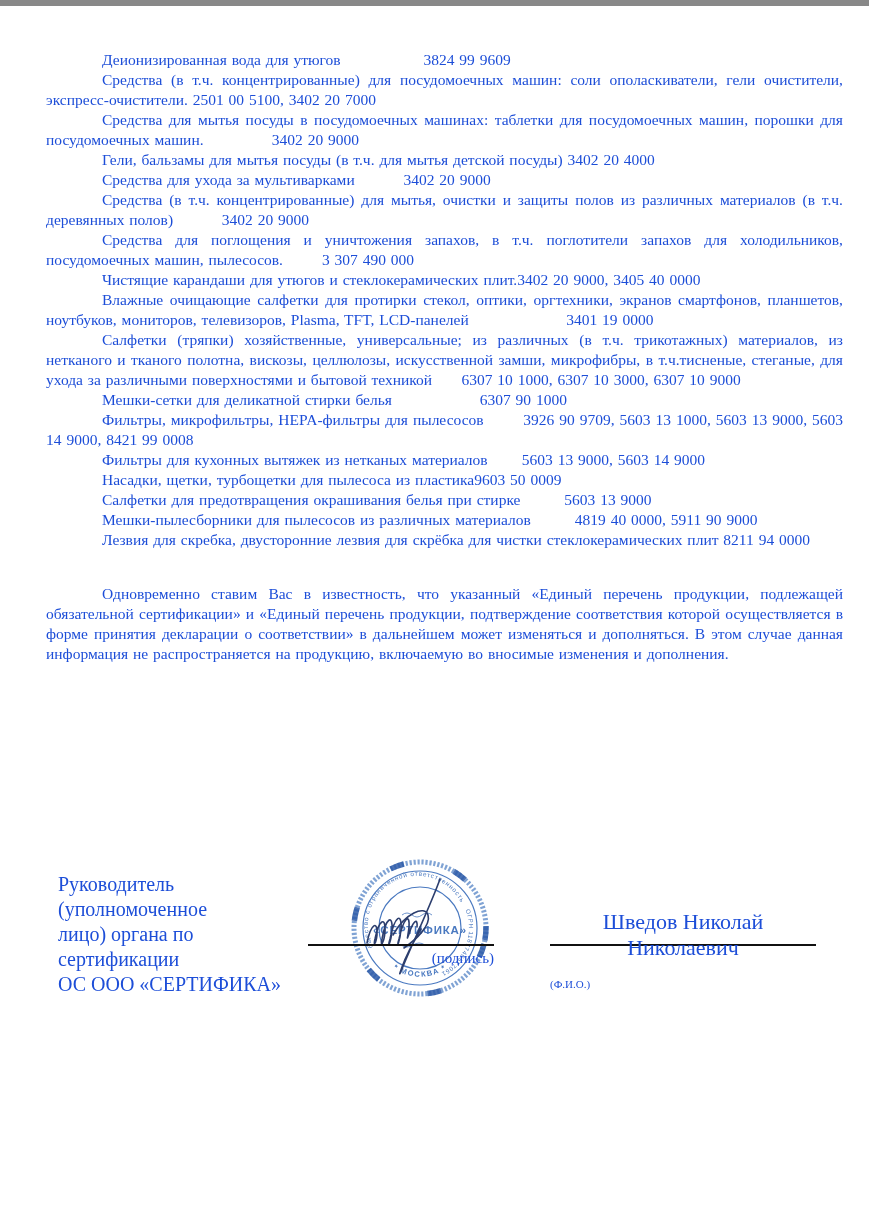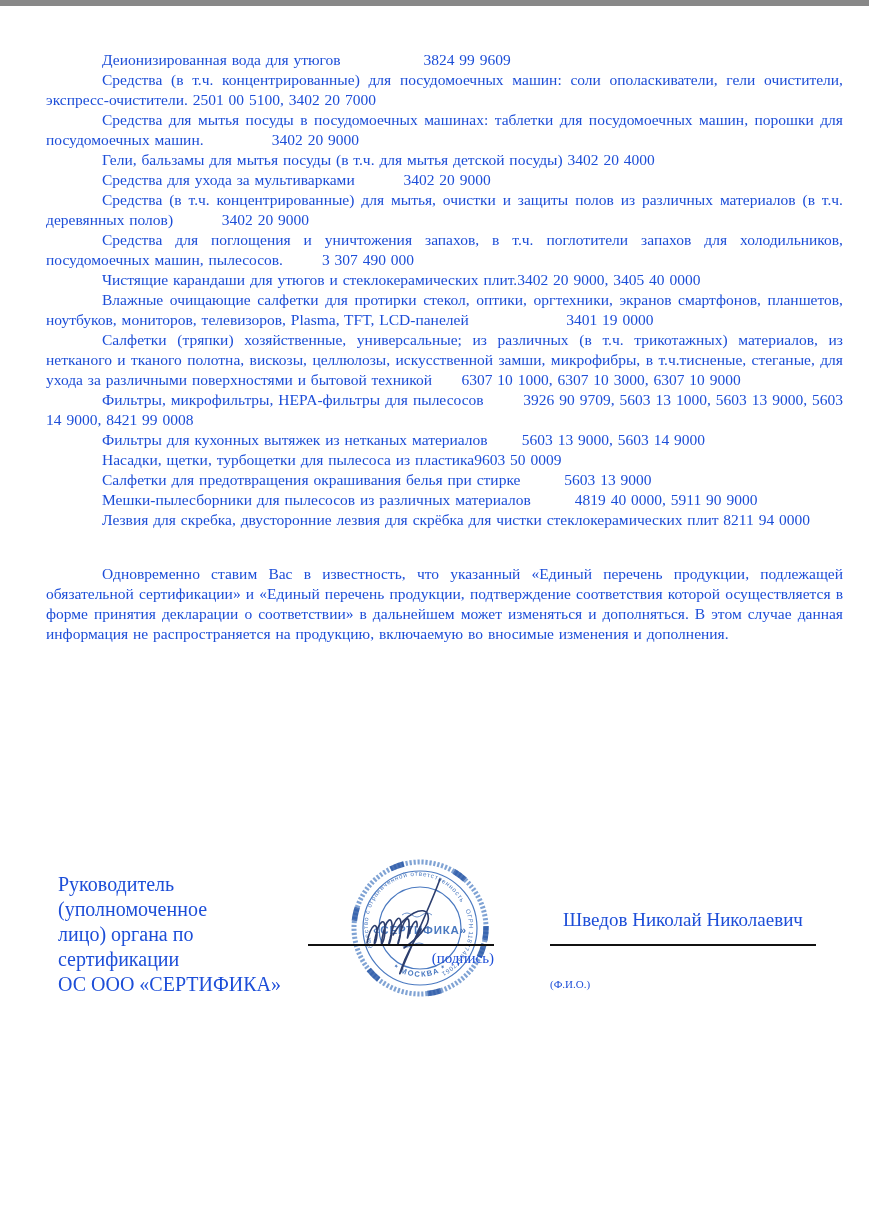--- a/index.html
+++ b/index.html
@@ -38,21 +38,21 @@
     line-height: 25px;
     white-space: pre-line;
     z-index: 3;
   }
   .sig-name {
     position: absolute;
     left: 550px;
     top: 903px;
     width: 266px;
     text-align: center;
-    font-size: 19px;
+    font-size: 22px;
     z-index: 3;
   }
   .sig-line-left {
     position: absolute;
     left: 308px;
     top: 938px;
     width: 186px;
     border-top: 2.5px solid #111;
     z-index: 2;
   }
@@ -102,20 +102,21 @@
         <p class="item">Деионизированная вода для утюгов&nbsp;&nbsp;&nbsp;&nbsp;&nbsp;&nbsp;&nbsp;&nbsp;&nbsp;&nbsp;&nbsp;&nbsp;&nbsp;&nbsp;&nbsp;&nbsp;&nbsp;3824 99 9609</p>
         <p class="item">Средства (в т.ч. концентрированные) для посудомоечных машин: соли ополаскиватели, гели очистители, экспресс-очистители. 2501 00 5100, 3402 20 7000</p>
         <p class="item">Средства для мытья посуды в посудомоечных машинах: таблетки для посудомоечных машин, порошки для посудомоечных машин.&nbsp;&nbsp;&nbsp;&nbsp;&nbsp;&nbsp;&nbsp;&nbsp;&nbsp;&nbsp;&nbsp;&nbsp;&nbsp;&nbsp;3402 20 9000</p>
         <p class="item">Гели, бальзамы для мытья посуды (в т.ч. для мытья детской посуды) 3402 20 4000</p>
         <p class="item">Средства для ухода за мультиварками&nbsp;&nbsp;&nbsp;&nbsp;&nbsp;&nbsp;&nbsp;&nbsp;&nbsp;&nbsp;3402 20 9000</p>
         <p class="item">Средства (в т.ч. концентрированные) для мытья, очистки и защиты полов из различных материалов (в т.ч. деревянных полов)&nbsp;&nbsp;&nbsp;&nbsp;&nbsp;&nbsp;&nbsp;&nbsp;&nbsp;&nbsp;3402 20 9000</p>
         <p class="item">Средства для поглощения и уничтожения запахов, в т.ч. поглотители запахов для холодильников, посудомоечных машин, пылесосов.&nbsp;&nbsp;&nbsp;&nbsp;&nbsp;&nbsp;&nbsp;&nbsp;3 307 490 000</p>
         <p class="item">Чистящие карандаши для утюгов и стеклокерамических плит.3402 20 9000, 3405 40 0000</p>
         <p class="item">Влажные очищающие салфетки для протирки стекол, оптики, оргтехники, экранов смартфонов, планшетов,  ноутбуков, мониторов, телевизоров, Plasma, TFT, LCD-панелей&nbsp;&nbsp;&nbsp;&nbsp;&nbsp;&nbsp;&nbsp;&nbsp;&nbsp;&nbsp;&nbsp;&nbsp;&nbsp;&nbsp;&nbsp;&nbsp;&nbsp;&nbsp;&nbsp;&nbsp;3401 19 0000</p>
         <p class="item">Салфетки (тряпки) хозяйственные, универсальные; из различных (в т.ч. трикотажных) материалов, из нетканого и тканого полотна, вискозы, целлюлозы, искусственной замши, микрофибры, в т.ч.тисненые, стеганые, для ухода за различными поверхностями и бытовой техникой&nbsp;&nbsp;&nbsp;&nbsp;&nbsp;&nbsp;6307 10 1000, 6307 10 3000, 6307 10 9000</p>
+        <p class="item">Мешки-сетки для деликатной стирки белья&nbsp;&nbsp;&nbsp;&nbsp;&nbsp;&nbsp;&nbsp;&nbsp;&nbsp;&nbsp;&nbsp;&nbsp;&nbsp;&nbsp;&nbsp;&nbsp;&nbsp;&nbsp;6307 90 1000</p>
         <p class="item">Фильтры, микрофильтры, HEPA-фильтры для пылесосов&nbsp;&nbsp;&nbsp;&nbsp;&nbsp;&nbsp;&nbsp;&nbsp;3926 90 9709, 5603 13 1000, 5603 13 9000, 5603 14 9000, 8421 99 0008</p>
         <p class="item">Фильтры для кухонных вытяжек из нетканых материалов&nbsp;&nbsp;&nbsp;&nbsp;&nbsp;&nbsp;&nbsp;5603 13 9000, 5603 14 9000</p>
         <p class="item">Насадки, щетки, турбощетки для пылесоса из пластика9603 50 0009</p>
         <p class="item">Салфетки для предотвращения окрашивания белья при стирке&nbsp;&nbsp;&nbsp;&nbsp;&nbsp;&nbsp;&nbsp;&nbsp;&nbsp;5603 13 9000</p>
         <p class="item">Мешки-пылесборники для пылесосов из различных материалов&nbsp;&nbsp;&nbsp;&nbsp;&nbsp;&nbsp;&nbsp;&nbsp;&nbsp;4819 40 0000, 5911 90 9000</p>
         <p class="item">Лезвия для скребка, двусторонние лезвия для скрёбка для чистки стеклокерамических плит 8211 94 0000</p>
       </div>
     <p class="closing">Одновременно ставим Вас в известность, что указанный «Единый перечень продукции, подлежащей обязательной сертификации» и «Единый перечень продукции, подтверждение соответствия которой осуществляется в форме принятия декларации о соответствии» в дальнейшем может изменяться и дополняться. В этом случае данная информация не распространяется на продукцию, включаемую во вносимые изменения и дополнения.</p>
   </div>
 

